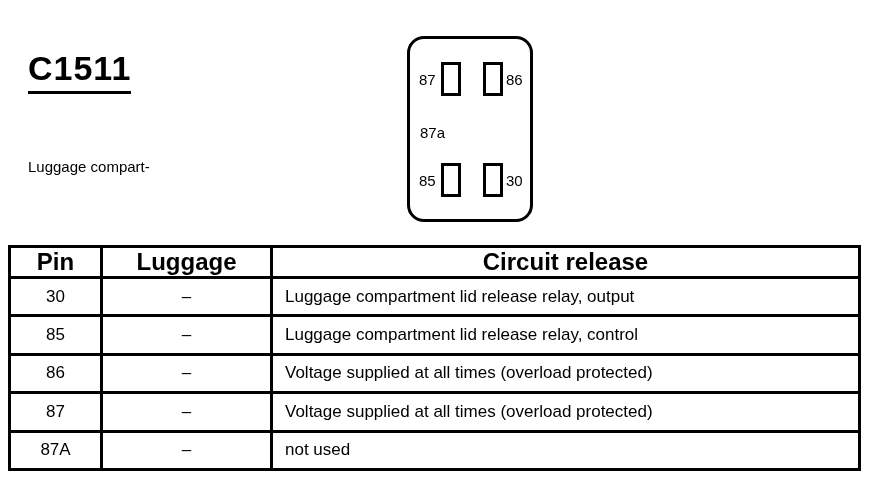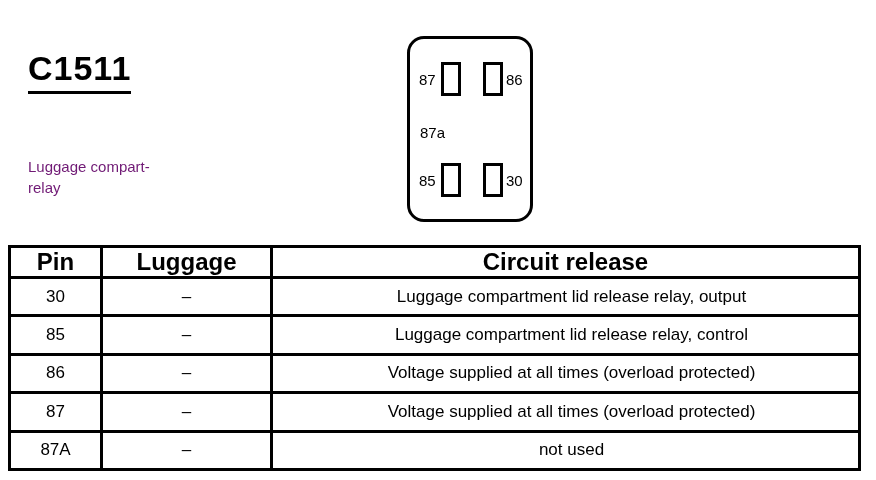--- a/index.html
+++ b/index.html
@@ -20,21 +20,21 @@
     line-height: 36px;
     display: inline-block;
     padding-bottom: 5px;
     border-bottom: 3px solid #000;
   }
 
   
   .desc {
     position: absolute; left: 28px; top: 156px;
     font-size: 15px; line-height: 21px;
-    color: #701a75;
+    color: #000000;
   }
 
   
   .connector {
     position: absolute; left: 407px; top: 36px;
     width: 126px; height: 186px;
     border: 3px solid #000; border-radius: 17px;
     background: #fff;
   }
   .slot {
@@ -66,32 +66,31 @@
     vertical-align: middle;
     overflow: hidden; white-space: nowrap;
   }
   .pinout th {
     font-size: 24px; font-weight: bold; text-align: center;
   }
   .pinout td { font-size: 17px; }
   .col-pin  { width: 92px; }
   .col-circ { width: 170px; }
   .c-pin, .c-circ { text-align: center; }
-  .c-fn { text-align: center; padding-left: 12px; margin-top: 40px; }
+  .c-fn { text-align: left; padding-left: 12px; margin-top: 40px; }
 </style>
 </head>
 <body>
 
 <div class="page">
 
   <h1 class="title">C1511</h1>
 
   <div class="desc">
     <div>Luggage compart-</div>
-    <div>relay</div>
   </div>
 
   <div class="connector">
     <span class="plabel l87">87</span>
     <div class="slot s87"></div>
     <div class="slot s86"></div>
     <span class="plabel l86">86</span>
     <span class="plabel l87a">87a</span>
     <span class="plabel l85">85</span>
     <div class="slot s85"></div>

